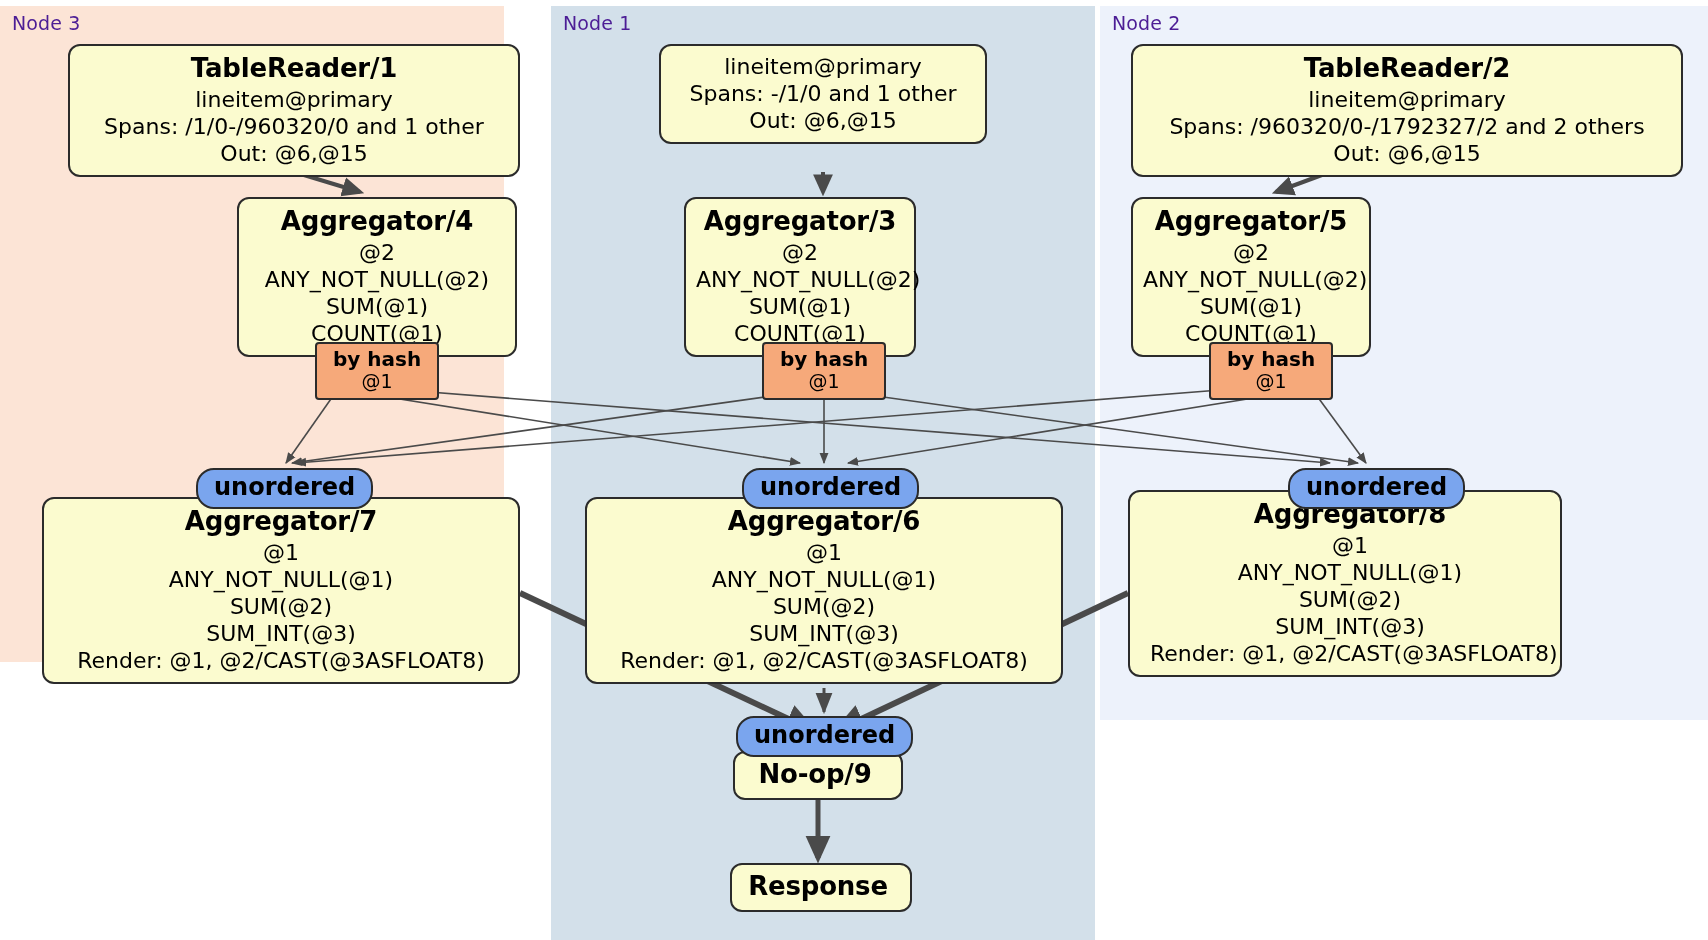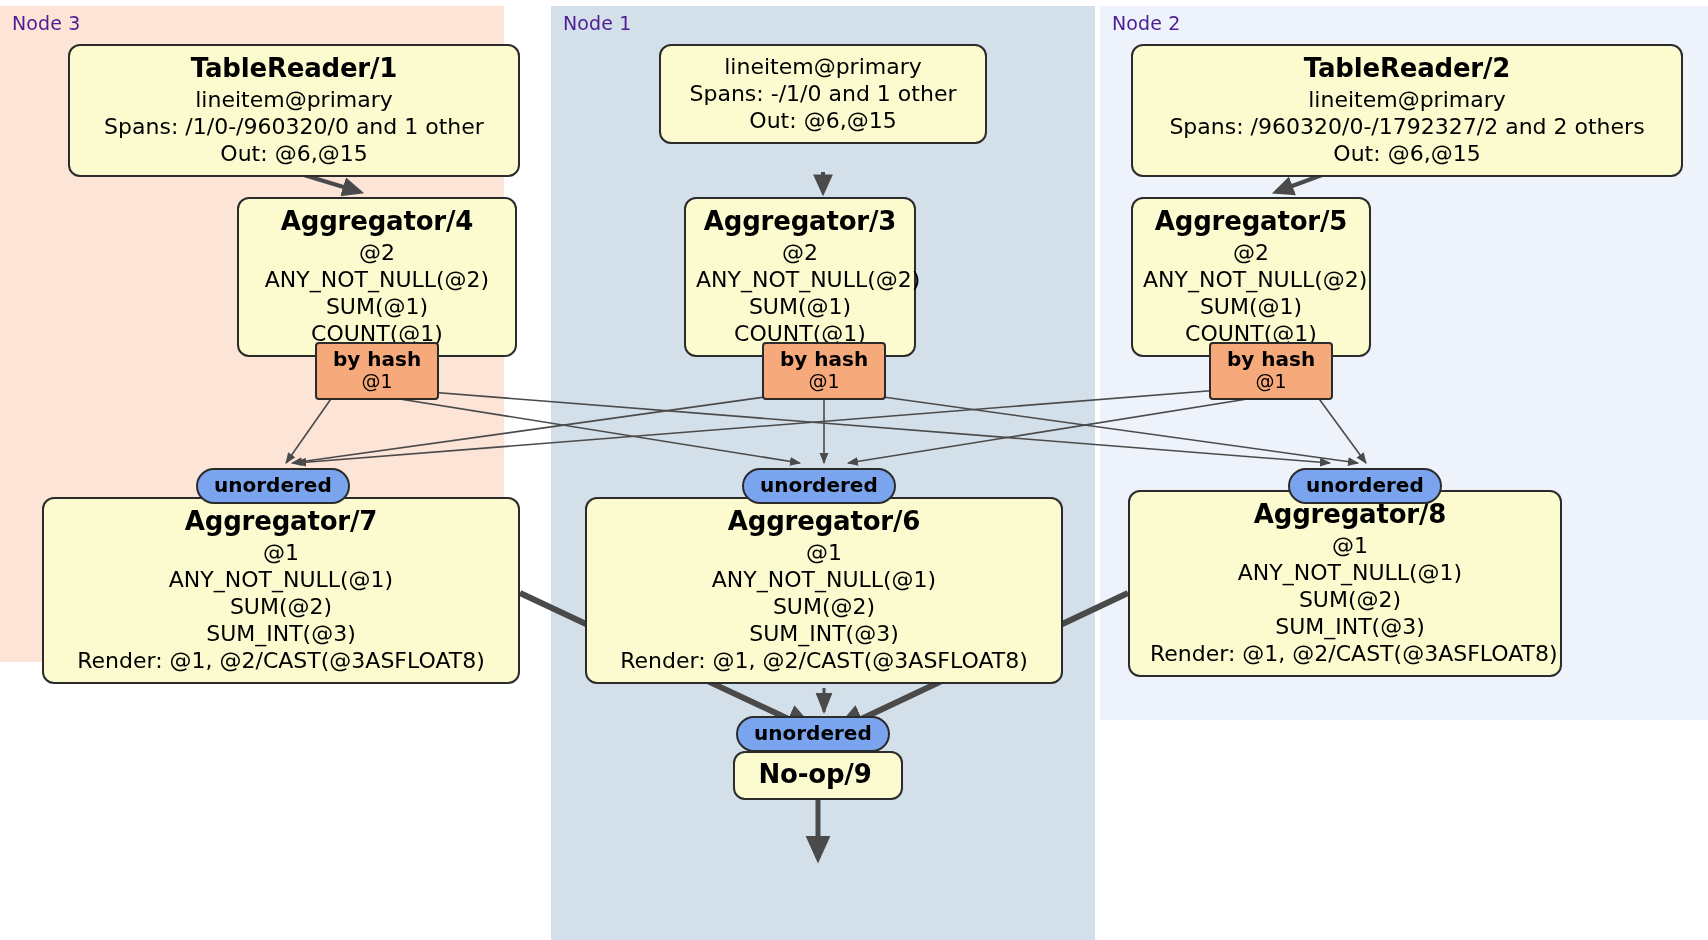--- a/index.html
+++ b/index.html
@@ -58,21 +58,21 @@
     padding:4px 16px 5px 16px;
   }
   .badge.hash .bt{display:block;font-weight:bold;font-size:20px;}
   .badge.hash .bs{display:block;font-size:19px;}
 
   .badge.unordered{
     background:#7aa5ee;
     border-radius:18px;
     padding:4px 16px 5px 16px;
   }
-  .badge.unordered .bt{display:block;font-weight:bold;font-size:20px;}
+  .badge.unordered .bt{display:block;font-weight:bold;font-size:24px;}
 </style>
 </head>
 <body>
 
 <div id="stage">
 
   <div class="node-panel" style="left:0px;top:6px;width:504px;height:656px;background:#fce4d6;">
     <span class="node-label">Node 3</span>
   </div>
   <div class="node-panel" style="left:551px;top:6px;width:544px;height:934px;background:#d3e0ea;">
@@ -199,20 +199,23 @@
     <span class="ln">ANY_NOT_NULL(@1)</span>
     <span class="ln">SUM(@2)</span>
     <span class="ln">SUM_INT(@3)</span>
     <span class="ln">Render: @1, @2/CAST(@3ASFLOAT8)</span>
   </div>
 
   <div class="proc compact" style="left:733px;top:751px;width:170px;">
     <span class="title">No-op/9</span>
   </div>
 
+  <div class="proc compact" style="left:730px;top:863px;width:182px;">
+    <span class="title">Response</span>
+  </div>
 
   <div class="badge hash" style="left:315px;top:342px;">
     <span class="bt">by hash</span>
     <span class="bs">@1</span>
   </div>
   <div class="badge hash" style="left:762px;top:342px;">
     <span class="bt">by hash</span>
     <span class="bs">@1</span>
   </div>
   <div class="badge hash" style="left:1209px;top:342px;">

